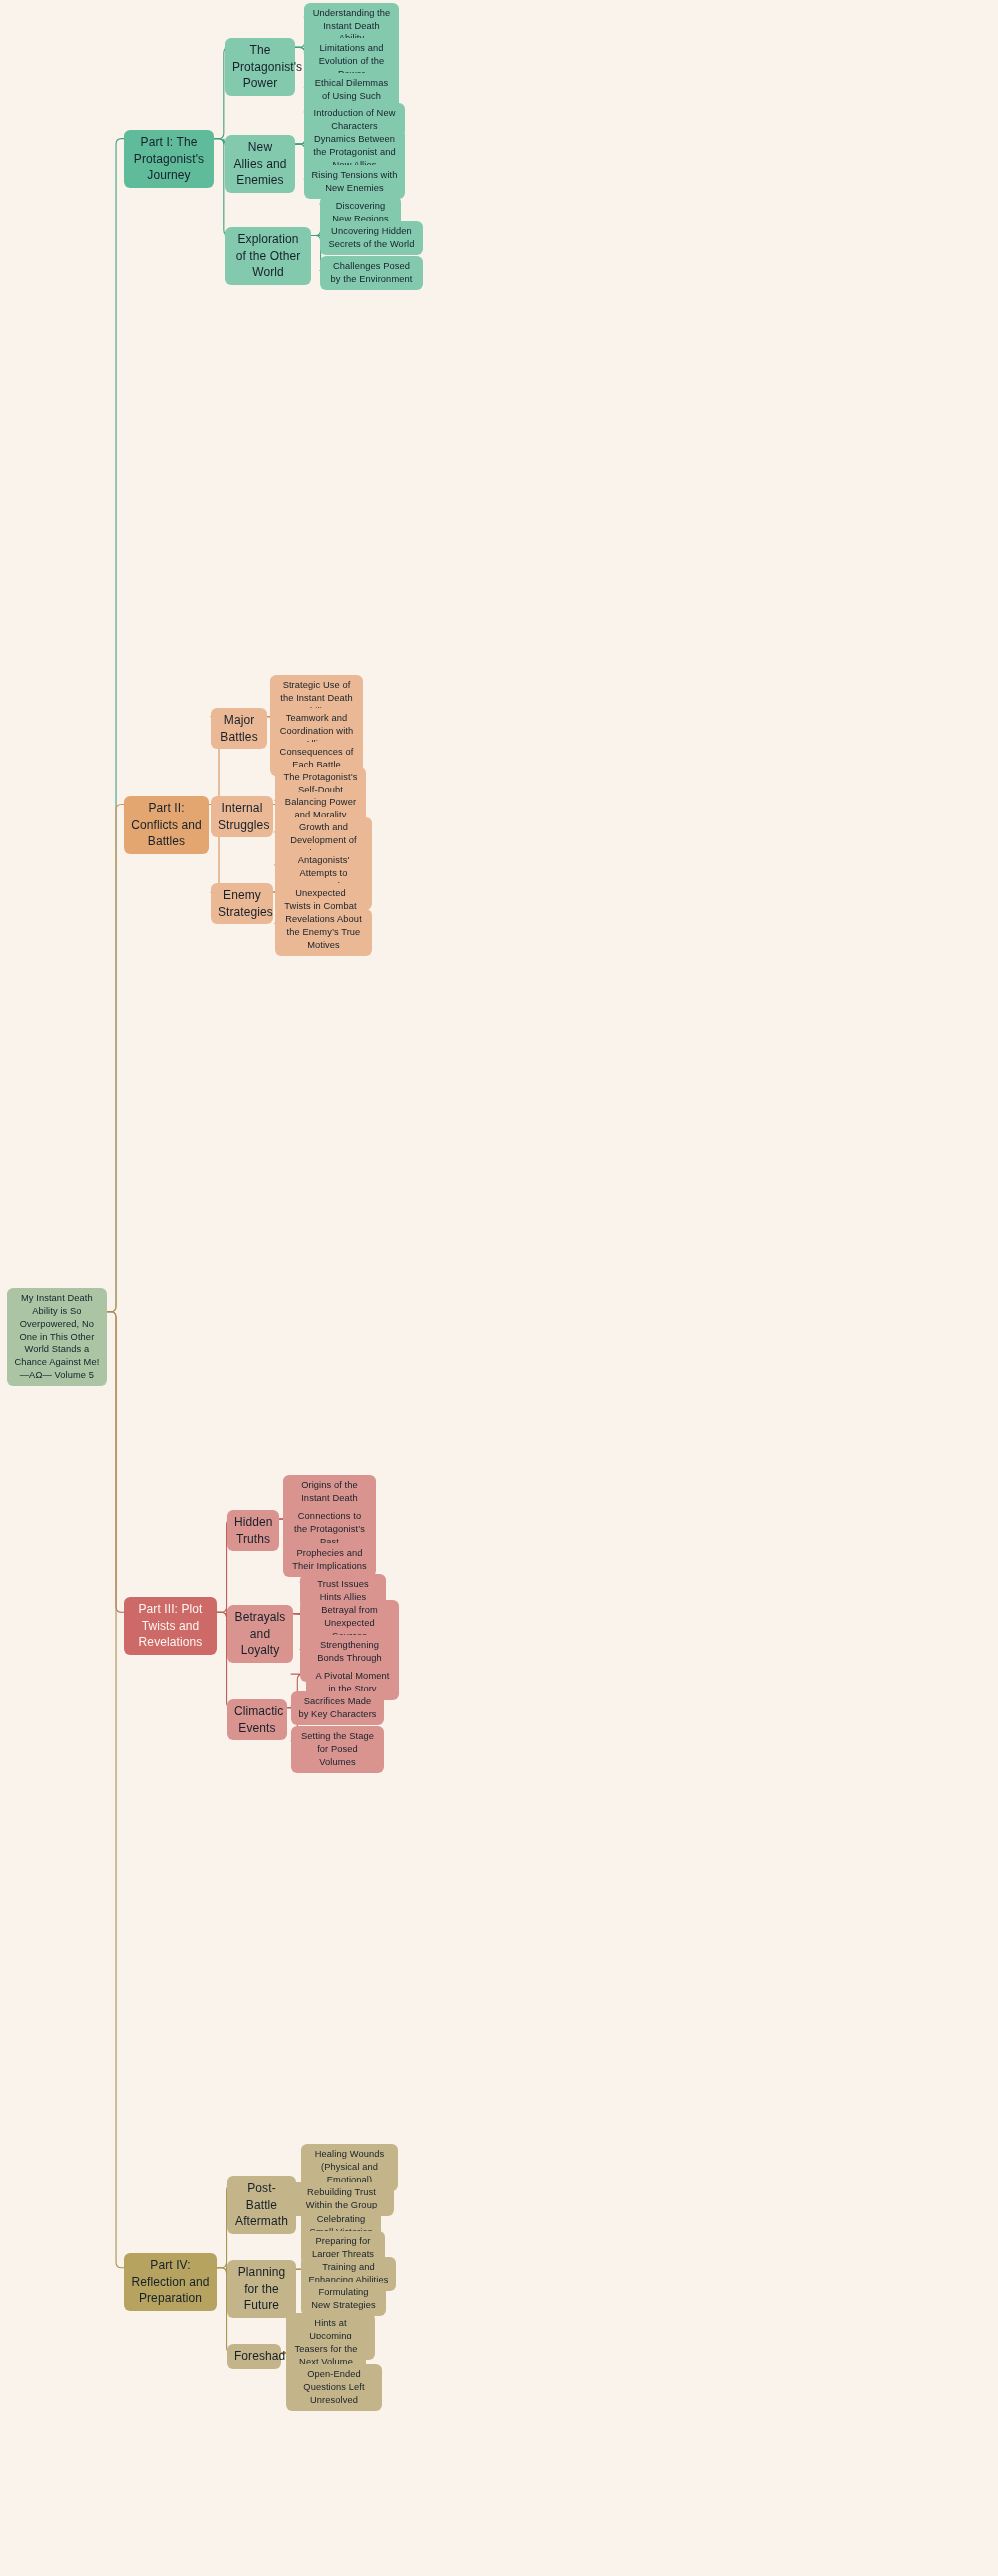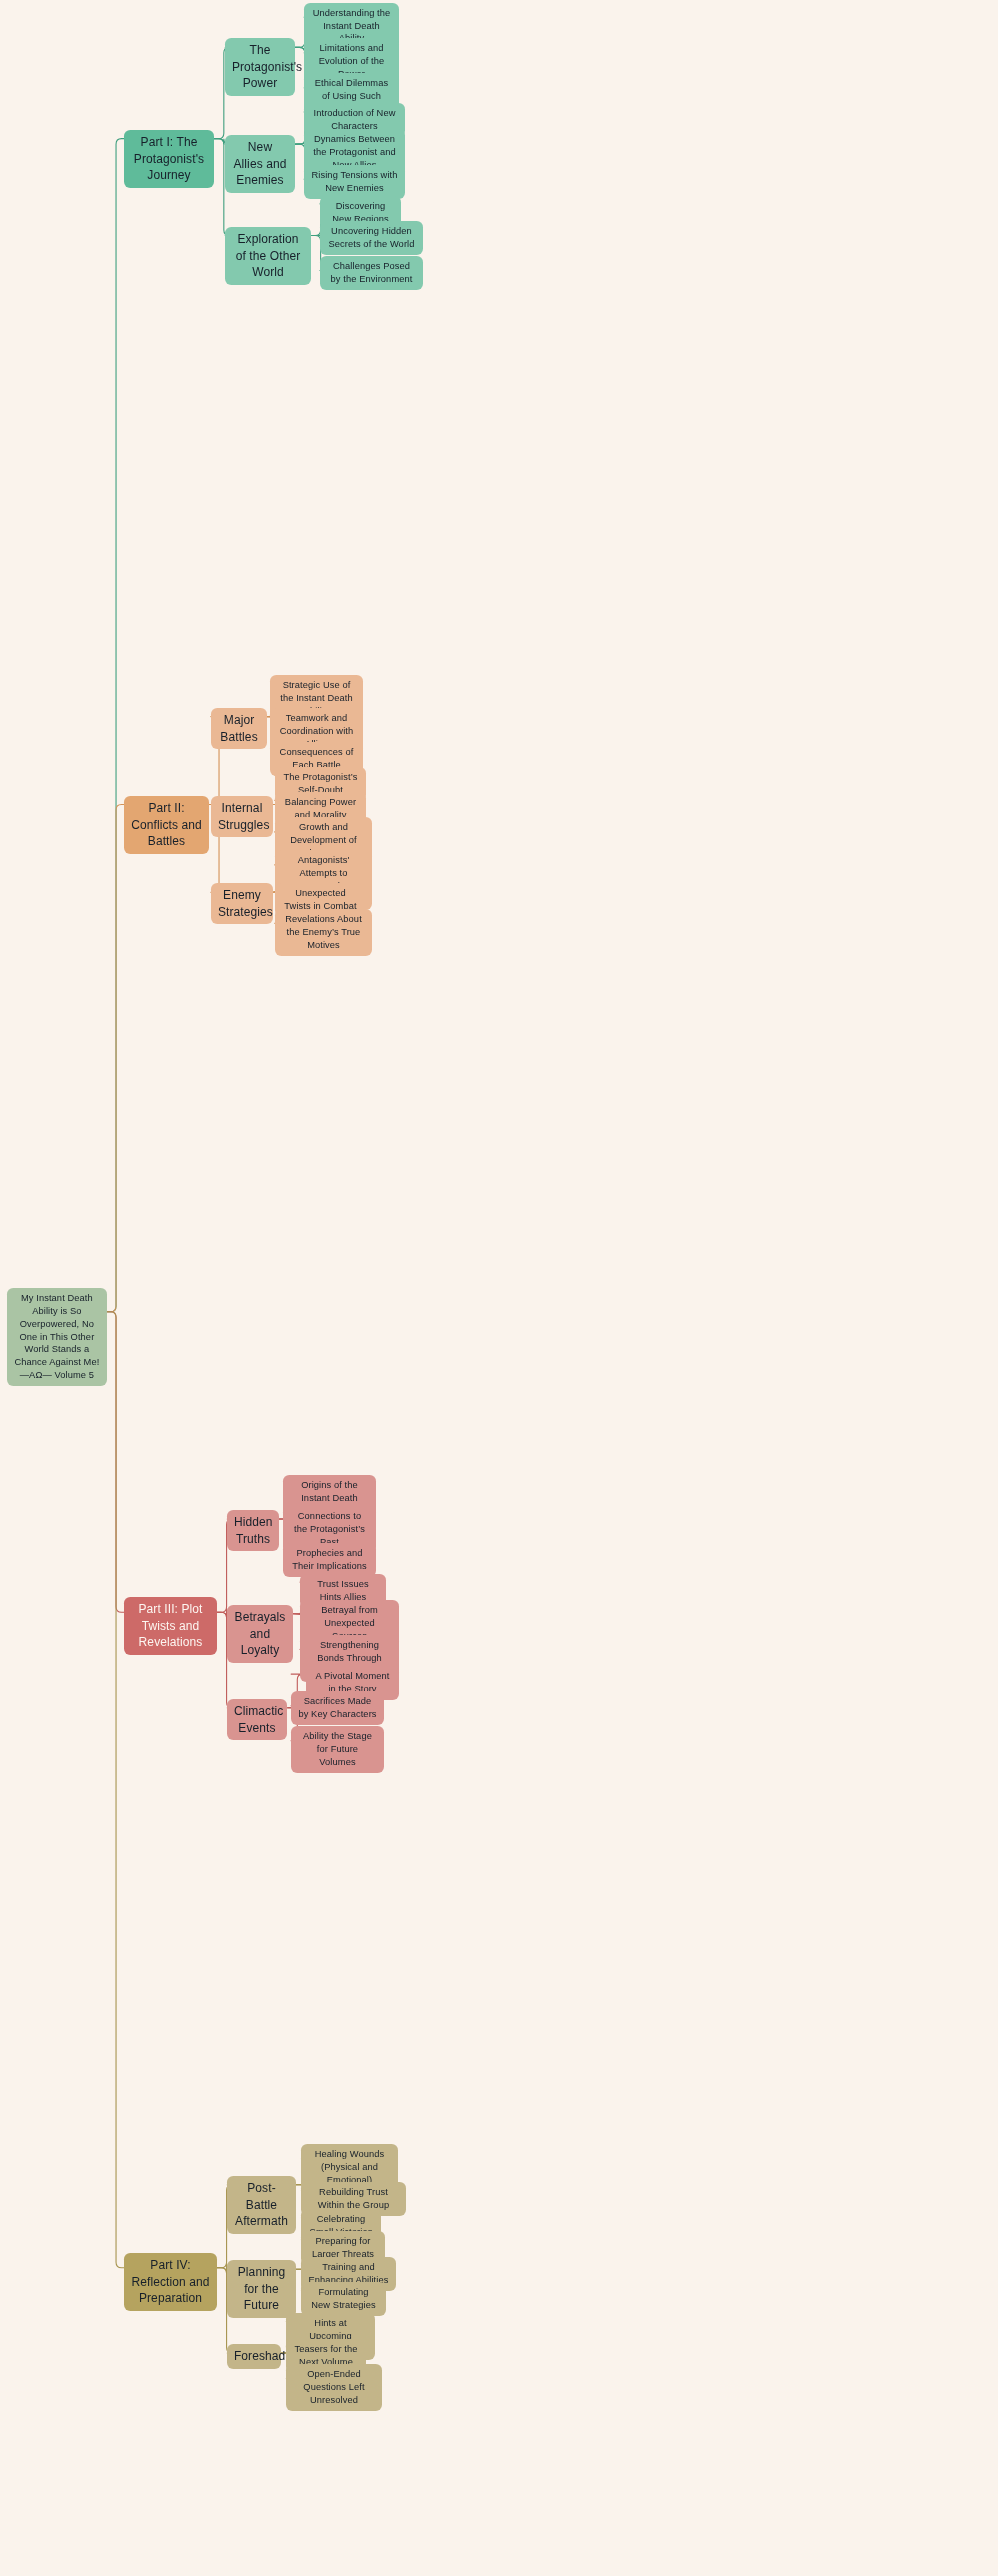--- a/index.html
+++ b/index.html
@@ -226,32 +226,32 @@
       <div class="node c-r2 lvl-2" style="left: 227px; top: 1699px; width: 60px; min-height: 18px;">
         <span>Climactic Events</span>
       </div>
       <div class="node c-r3 lvl-3" style="left: 306px; top: 1666px; width: 93px; min-height: 16.5px;">
         <span>A Pivotal Moment in the Story</span>
       </div>
       <div class="node c-r3 lvl-3" style="left: 291px; top: 1691px; width: 93px; min-height: 29px;">
         <span>Sacrifices Made by Key Characters</span>
       </div>
       <div class="node c-r3 lvl-3" style="left: 291px; top: 1726px; width: 93px; min-height: 29px;">
-        <span>Ability the Stage for Future Volumes</span>
+        <span>Setting the Stage for Posed Volumes</span>
       </div>
       <div class="node c-k1 lvl-1" style="left: 124px; top: 2253px; width: 93px; min-height: 29px;">
         <span>Part IV: Reflection and Preparation</span>
       </div>
       <div class="node c-k2 lvl-2" style="left: 227px; top: 2176px; width: 69px; min-height: 18px;">
         <span>Post-Battle Aftermath</span>
       </div>
       <div class="node c-k3 lvl-3" style="left: 301px; top: 2144px; width: 97px; min-height: 29px;">
         <span>Healing Wounds (Physical and Emotional)</span>
       </div>
-      <div class="node c-k3 lvl-3" style="left: 301px; top: 2182px; width: 105px; min-height: 16.5px;">
+      <div class="node c-k3 lvl-3" style="left: 289px; top: 2182px; width: 105px; min-height: 16.5px;">
         <span>Rebuilding Trust Within the Group</span>
       </div>
       <div class="node c-k3 lvl-3" style="left: 301px; top: 2209px; width: 80px; min-height: 16.5px;">
         <span>Celebrating Small Victories</span>
       </div>
       <div class="node c-k2 lvl-2" style="left: 227px; top: 2260px; width: 69px; min-height: 18px;">
         <span>Planning for the Future</span>
       </div>
       <div class="node c-k3 lvl-3" style="left: 301px; top: 2231px; width: 84px; min-height: 16.5px;">
         <span>Preparing for Larger Threats</span>

